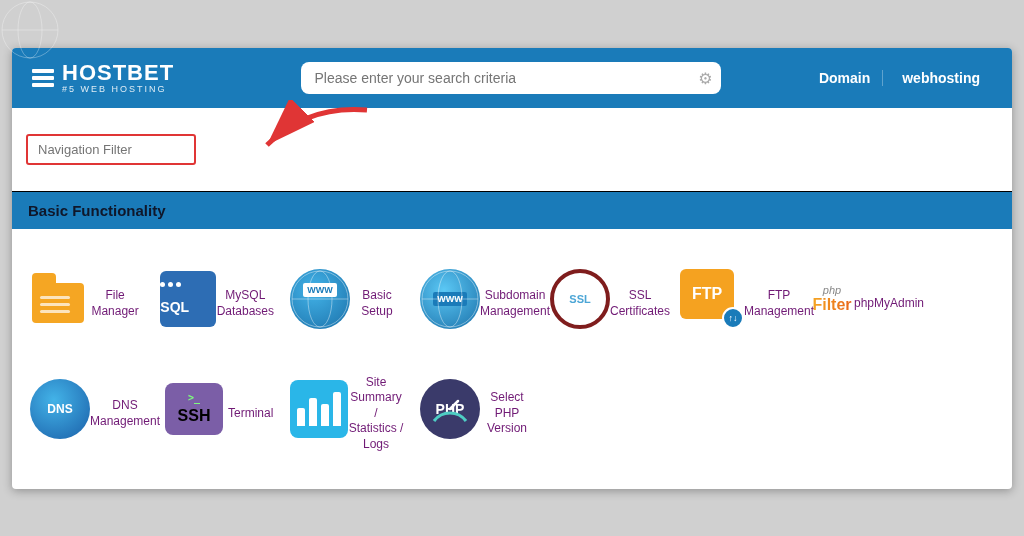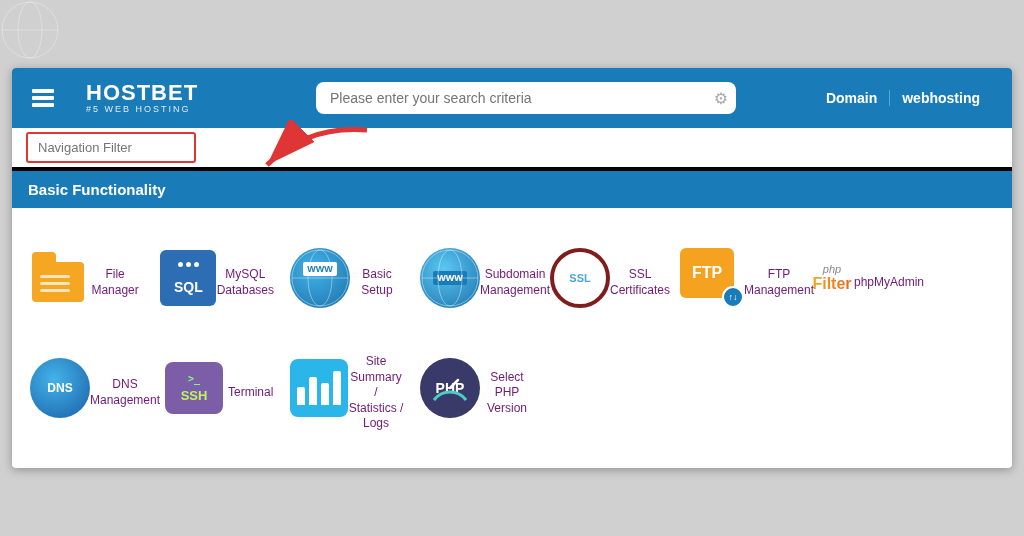--- a/index.html
+++ b/index.html
@@ -24,21 +24,20 @@
       display: flex;
       align-items: center;
       padding: 0 20px;
       height: 60px;
     }
     .logo-area {
       display: flex;
       align-items: center;
       margin-right: 40px;
       text-decoration: none;
-      gap: 24px;
     }
     .logo-icon {
       margin-right: 8px;
       display: flex;
       flex-direction: column;
       gap: 3px;
     }
     .logo-icon span {
       display: block;
       width: 22px;
@@ -87,36 +86,36 @@
       transform: translateY(-50%);
       background: none;
       border: none;
       cursor: pointer;
       color: #aaa;
       font-size: 16px;
     }
     .nav-links {
       display: flex;
       align-items: center;
-      gap: 0;
+      gap: 7px;
       color: #fff;
     }
     .nav-link {
       color: #fff;
       text-decoration: none;
       font-size: 14px;
       font-weight: 600;
       padding: 0 12px;
       border-right: 1px solid rgba(255,255,255,0.3);
     }
     .nav-link:last-child { border-right: none; }
     
     .filter-row {
-      padding: 4px 14px;
-      border-bottom: 4px solid #000000;
+      padding: 26px 14px;
+      border-bottom: 1px solid #000000;
       position: relative;
     }
     .nav-filter-input {
       width: 170px;
       padding: 6px 10px;
       border: 2px solid #e03535;
       border-radius: 3px;
       font-size: 13px;
       color: #999;
       outline: none;
@@ -124,21 +123,21 @@
     
     .arrow-annotation {
       position: absolute;
       top: -8px;
       left: 175px;
       pointer-events: none;
     }
     
     .section-header {
       background: #1a7bb9;
-      color: #ffffff;
+      color: #0f172a;
       font-size: 15px;
       font-weight: 700;
       padding: 10px 16px;
     }
     
     .icons-grid {
       display: flex;
       flex-wrap: wrap;
       padding: 20px 10px;
       gap: 0;
@@ -207,21 +206,21 @@
       border-radius: 2px;
     }
 
     
     .sql-icon {
       width: 56px;
       height: 56px;
       background: #2d6db4;
       border-radius: 6px;
       display: flex;
-      align-items: center;
+      align-items: flex-start;
       justify-content: center;
       flex-direction: column;
       gap: 12px;
     }
     .sql-dots {
       display: flex; gap: 3px;
     }
     .sql-dot {
       width: 5px; height: 5px; background: #fff; border-radius: 50%;
     }
@@ -372,22 +371,22 @@
       flex-direction: column;
       gap: 4px;
     }
     .ssh-prompt {
       color: #7efb7e;
       font-size: 10px;
       font-family: monospace;
       font-weight: 900;
     }
     .ssh-text {
-      color: #bef264;
-      font-size: 13px;
+      color: #000000;
+      font-size: 16px;
       font-weight: 900;
     }
 
     
     .summary-icon {
       width: 58px;
       height: 58px;
       background: #2ab6e8;
       border-radius: 8px;
       display: flex;

